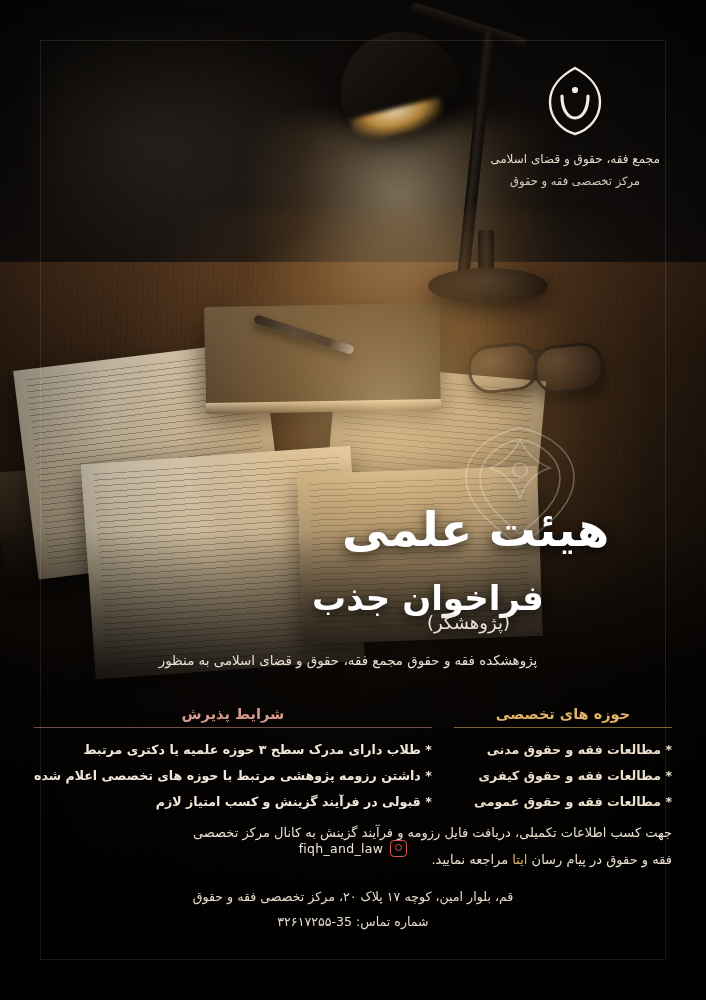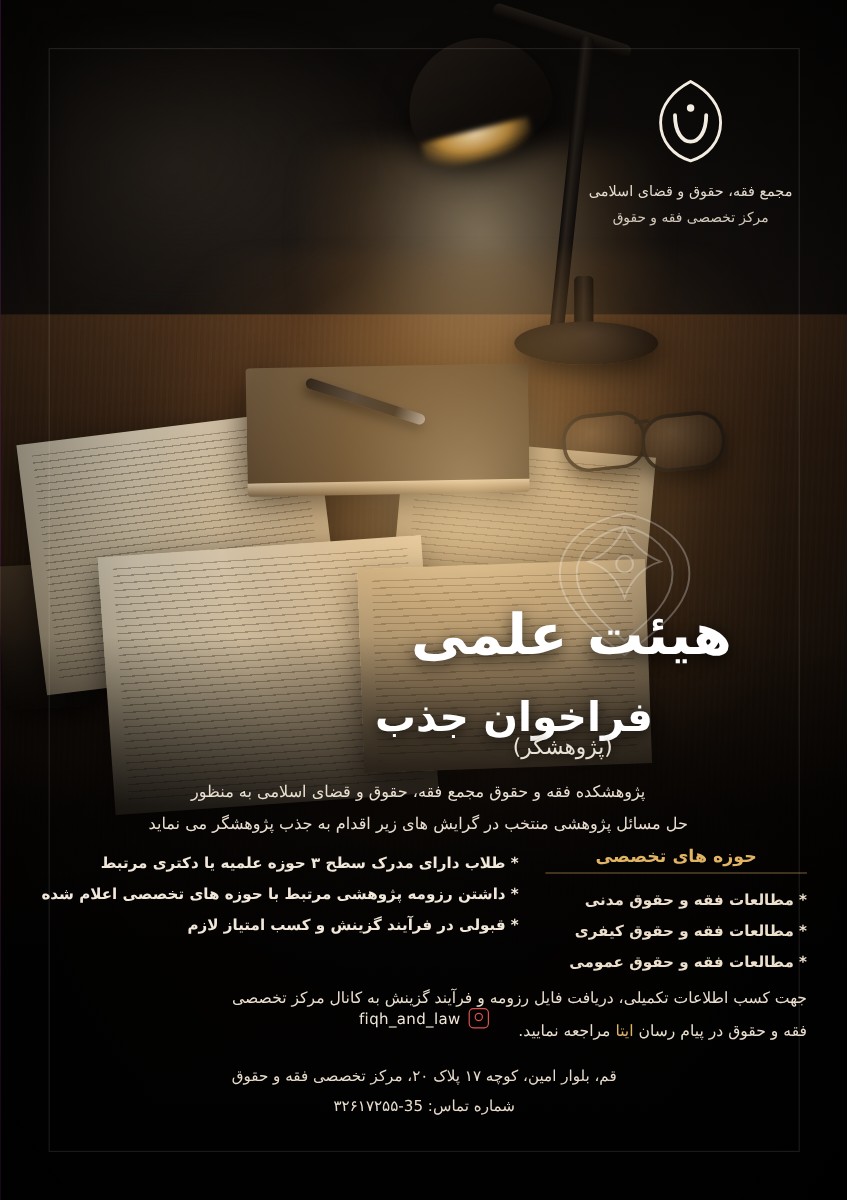--- a/index.html
+++ b/index.html
@@ -5,21 +5,21 @@
   html, body {
     margin: 0;
     padding: 0;
     background: #000;
   }
   .poster {
     position: relative;
     width: 706px;
     height: 1000px;
     overflow: hidden;
-    background: #701a75;
+    background: #0f172a;
     font-family: "DejaVu Sans", "Liberation Sans", sans-serif;
     color: #efe7dc;
     margin-left: 26px;
   }
 
   
   .bg-base {
     position: absolute; inset: 0;
     background:
       linear-gradient(180deg, #14100c 0%, #1b1511 18%, #241b14 34%, #2a1f16 46%, #1d1610 62%, #120d09 82%, #0a0705 100%);
@@ -336,33 +336,33 @@
       </g>
     </svg>
   </div>
 
   <div class="title-main">هیئت علمی</div>
   <div class="title-sub">فراخوان جذب</div>
   <div class="title-paren">(پژوهشگر)</div>
 
   <div class="intro">
     <div>پژوهشکده فقه و حقوق مجمع فقه، حقوق و قضای اسلامی به منظور</div>
-    <div>حل مسائل پژوهشی منتخب در گرایش های زیر اقدام به جذب پژوهشگر می نماید</div>
   </div>
 
   <div class="columns">
     <div class="col right-col">
       <div class="col-head gold">حوزه های تخصصی</div>
       <ul>
         <li>* مطالعات فقه و حقوق مدنی</li>
         <li>* مطالعات فقه و حقوق کیفری</li>
         <li>* مطالعات فقه و حقوق عمومی</li>
       </ul>
     </div>
     <div class="col left-col">
+      <div class="col-head rose">شرایط پذیرش</div>
       <ul>
         <li>* طلاب دارای مدرک سطح ۳ حوزه علمیه یا دکتری مرتبط</li>
         <li>* داشتن رزومه پژوهشی مرتبط با حوزه های تخصصی اعلام شده</li>
         <li>* قبولی در فرآیند گزینش و کسب امتیاز لازم</li>
       </ul>
     </div>
   </div>
 
   <div class="contact">
     <div>جهت کسب اطلاعات تکمیلی، دریافت فایل رزومه و فرآیند گزینش به کانال مرکز تخصصی</div>

